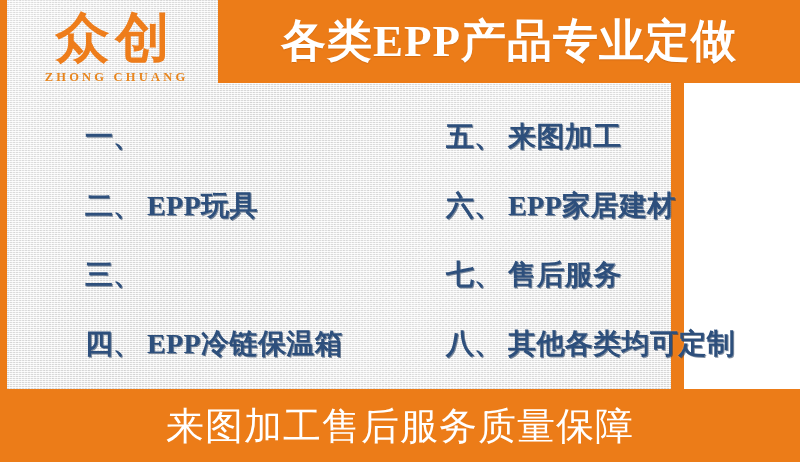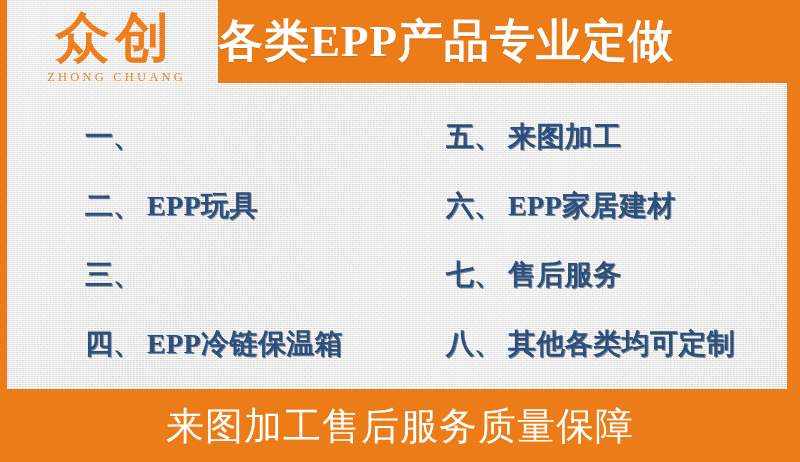--- a/index.html
+++ b/index.html
@@ -9,21 +9,21 @@
   body {
     width: 800px;
     height: 462px;
     overflow: hidden;
     font-family: "Liberation Sans", sans-serif;
     background: #ffffff;
   }
 
   #poster {
     position: relative;
-    width: 800px;
+    width: 684px;
     height: 462px;
     box-sizing: border-box;
     background-color: #ececec;
     background-image:
       repeating-linear-gradient(0deg, rgba(255,255,255,0.85) 0px, rgba(255,255,255,0.85) 1px, rgba(200,200,200,0.20) 1px, rgba(200,200,200,0.20) 2px),
       repeating-linear-gradient(90deg, rgba(255,255,255,0.75) 0px, rgba(255,255,255,0.75) 1px, rgba(190,190,190,0.22) 1px, rgba(190,190,190,0.22) 3px),
       repeating-linear-gradient(45deg, rgba(175,175,175,0.13) 0px, rgba(175,175,175,0.13) 1px, rgba(255,255,255,0.0) 1px, rgba(255,255,255,0.0) 4px),
       repeating-linear-gradient(-45deg, rgba(165,165,165,0.10) 0px, rgba(165,165,165,0.10) 1px, rgba(255,255,255,0.0) 1px, rgba(255,255,255,0.0) 5px),
       linear-gradient(120deg, #f4f4f4 0%, #e6e6e6 35%, #f1f1f1 62%, #e4e4e4 100%);
   }
@@ -43,21 +43,21 @@
   }
 
   
   .header-band {
     position: absolute;
     left: 218px; top: 0;
     width: 582px; height: 83px;
     background: #ec7c18;
     display: flex;
     align-items: center;
-    justify-content: flex-start;
+    justify-content: center;
   }
   .header-title {
     color: #ffffff;
     font-family: "Liberation Serif", "DejaVu Serif", serif;
     font-size: 45px;
     font-weight: 700;
     letter-spacing: 1px;
     line-height: 1;
     white-space: nowrap;
     text-shadow: 0 1px 1px rgba(150,70,0,0.28);
@@ -79,21 +79,21 @@
     font-size: 54px;
     font-weight: 700;
     line-height: 1;
     letter-spacing: 6px;
     margin-left: 6px;
   }
   .logo-sub {
     color: #e8861f;
     font-family: "Liberation Serif", "DejaVu Serif", serif;
     font-size: 12.5px;
-    font-weight: 400;
+    font-weight: 700;
     letter-spacing: 3.2px;
     margin-top: 5px;
     margin-left: 8px;
     white-space: nowrap;
   }
 
   
   .list-area {
     position: absolute;
     left: 7px; top: 96px;

